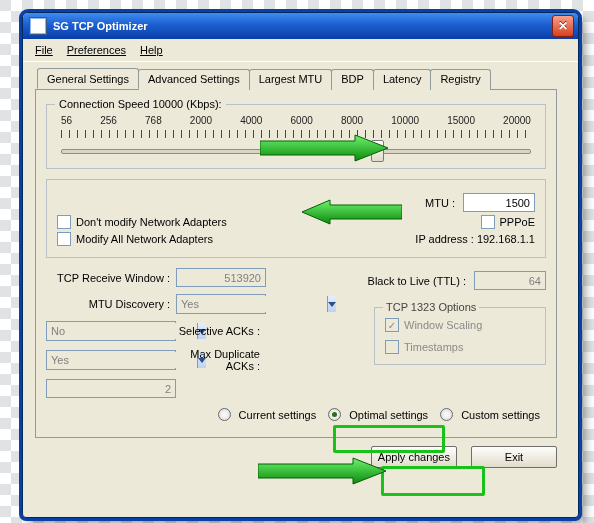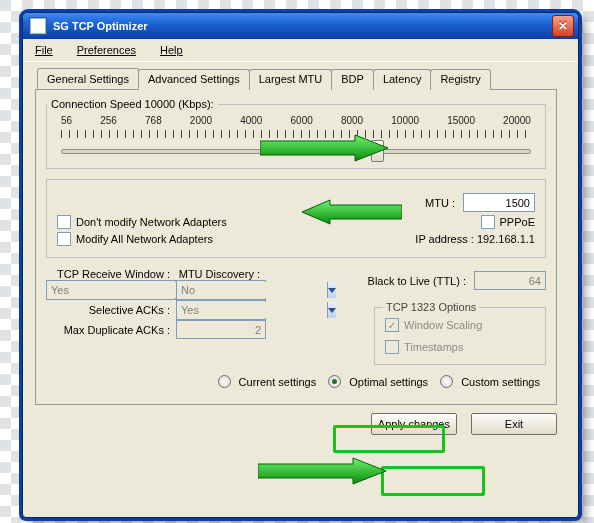--- a/index.html
+++ b/index.html
@@ -49,21 +49,21 @@
   border-radius:3px;
   display:flex;align-items:center;justify-content:center;
   color:#fff;font-weight:bold;font-size:12px;
   text-shadow:0 -1px 0 #7a1505;
 }
 .menubar{
   background:#ece9d8;
   border-bottom:1px solid #fff;
   padding:3px 6px;
   display:flex;
-  gap:12px;
+  gap:2px;
 }
 .menubar span{padding:2px 6px; text-decoration:underline;}
 .content{
   padding:6px 21px 10px 12px;
 }
 .tabs{display:flex;border-bottom:1px solid #919b9c;padding-left:2px;}
 .tab{
   padding:3px 9px 3px 9px;
   border:1px solid #919b9c;
   border-bottom:none;
@@ -87,21 +87,21 @@
   background:#ece9d8;
 }
 .groupbox{
   border:1px solid #b9c0c7;
   padding:10px 10px 8px 10px;
   margin:6px 0 10px 0;
   position:relative;
   background:#ece9d8;
 }
 .groupbox > .legend{
-  position:absolute; top:-7px; left:0;
+  position:absolute; top:-7px; left:8px;
   background:#ece9d8;
   padding:0 4px;
 }
 .ticks{
   height:8px;
   margin:4px 4px 0 4px;
   background:
     repeating-linear-gradient(to right,#444 0 1px,transparent 1px 8px);
 }
 .slidertrack{
@@ -127,21 +127,21 @@
 .ddbtn{width:16px;height:16px;border-left:1px solid #7f9db9;background:linear-gradient(#e6eefc,#bcd2f1);display:flex;align-items:center;justify-content:center}
 .chev{width:0;height:0;border-left:4px solid transparent;border-right:4px solid transparent;border-top:5px solid #2b4f87}
 input.text{
   background:#fff;border:1px solid #7f9db9;height:17px;font:inherit;padding:0 4px;text-align:right;
 }
 input.text.ro{background:#ece9d8;color:#808080}
 .cb{display:flex;align-items:center;gap:5px}
 .cb .box{width:12px;height:12px;border:1px solid #7f9db9;background:#fff;display:flex;align-items:center;justify-content:center;font-size:10px;color:#888}
 .cb.dis{color:#8a8a8a}
 .cb.dis .box{background:#ece9d8}
-.grid2{display:grid;grid-template-columns:130px 90px;align-items:center}
+.grid2{display:grid;grid-template-columns:130px 90px;row-gap:7px;align-items:center}
 .grid2 .lbl{text-align:right;padding-right:6px;}
 .dis .dropdown{background:#ece9d8}
 .dis .dropdown input{background:#ece9d8;color:#7f7f7f}
 .gb1323{
   border:1px solid #b9c0c7;padding:10px;position:relative;background:#ece9d8;width:150px;
 }
 .gb1323 .legend{position:absolute;top:-7px;left:8px;background:#ece9d8;padding:0 3px;color:#444}
 .bottombar{
   display:flex;align-items:center;gap:12px;margin-top:6px;padding:4px 6px;justify-content:flex-end;
 }
@@ -232,20 +232,21 @@
             <span class="box"></span>
               <span>Modify All Network Adapters</span>
           </label>
           <span>IP address : 192.168.1.1</span>
         </div>
       </div>
 
       <div style="display:flex;gap:30px;align-items:flex-start;margin-top:4px">
         <div class="grid2 dis">
           <div class="lbl">TCP Receive Window :</div>
+          <input class="text ro" readonly="" value="513920" style="">
 
           <div class="lbl">MTU Discovery :</div>
           <div class="dropdown">
               <input readonly="" value="Yes" style="">
               <div class="ddbtn">
                 <div class="chev"></div>
               </div>
             </div>
 
           <div class="dropdown">

